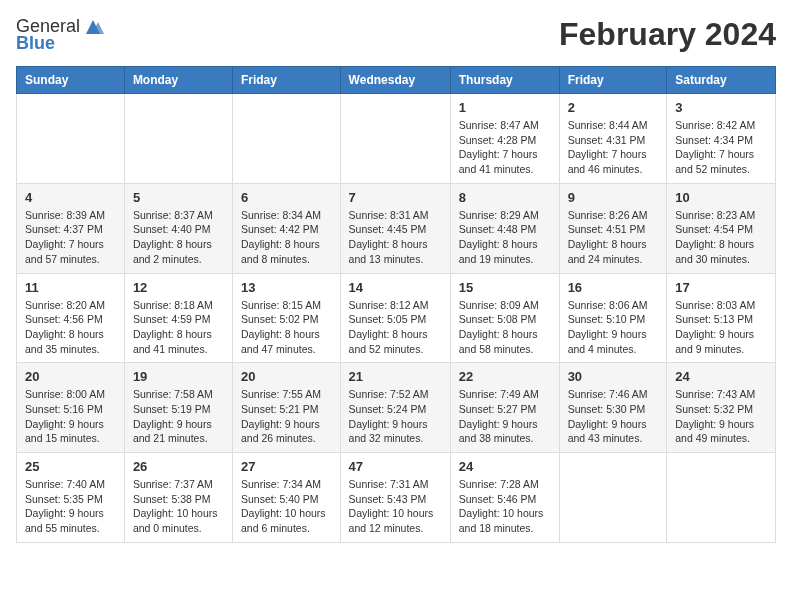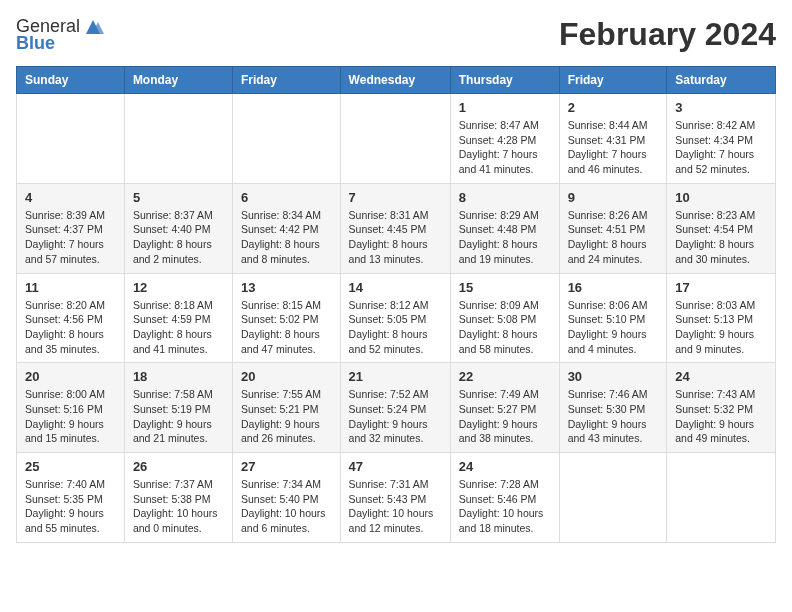--- a/index.html
+++ b/index.html
@@ -186,21 +186,21 @@
           <span class="day-number">17</span>
           <div class="cell-text">Sunrise: 8:03 AM<br>Sunset: 5:13 PM<br>Daylight: 9 hours and 9 minutes.</div>
         </td>
       </tr>
       <tr>
         <td>
           <span class="day-number">20</span>
           <div class="cell-text">Sunrise: 8:00 AM<br>Sunset: 5:16 PM<br>Daylight: 9 hours and 15 minutes.</div>
         </td>
         <td>
-          <span class="day-number">18</span>
+          <span class="day-number">19</span>
           <div class="cell-text">Sunrise: 7:58 AM<br>Sunset: 5:19 PM<br>Daylight: 9 hours and 21 minutes.</div>
         </td>
         <td>
           <span class="day-number">20</span>
           <div class="cell-text">Sunrise: 7:55 AM<br>Sunset: 5:21 PM<br>Daylight: 9 hours and 26 minutes.</div>
         </td>
         <td>
           <span class="day-number">21</span>
           <div class="cell-text">Sunrise: 7:52 AM<br>Sunset: 5:24 PM<br>Daylight: 9 hours and 32 minutes.</div>
         </td>

